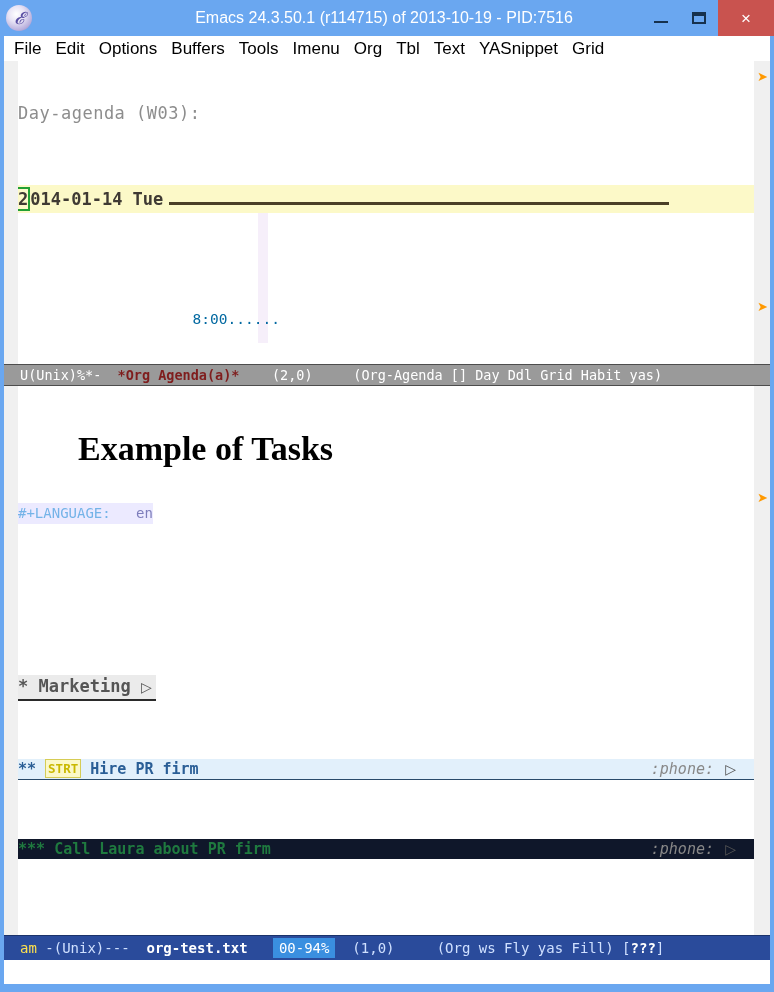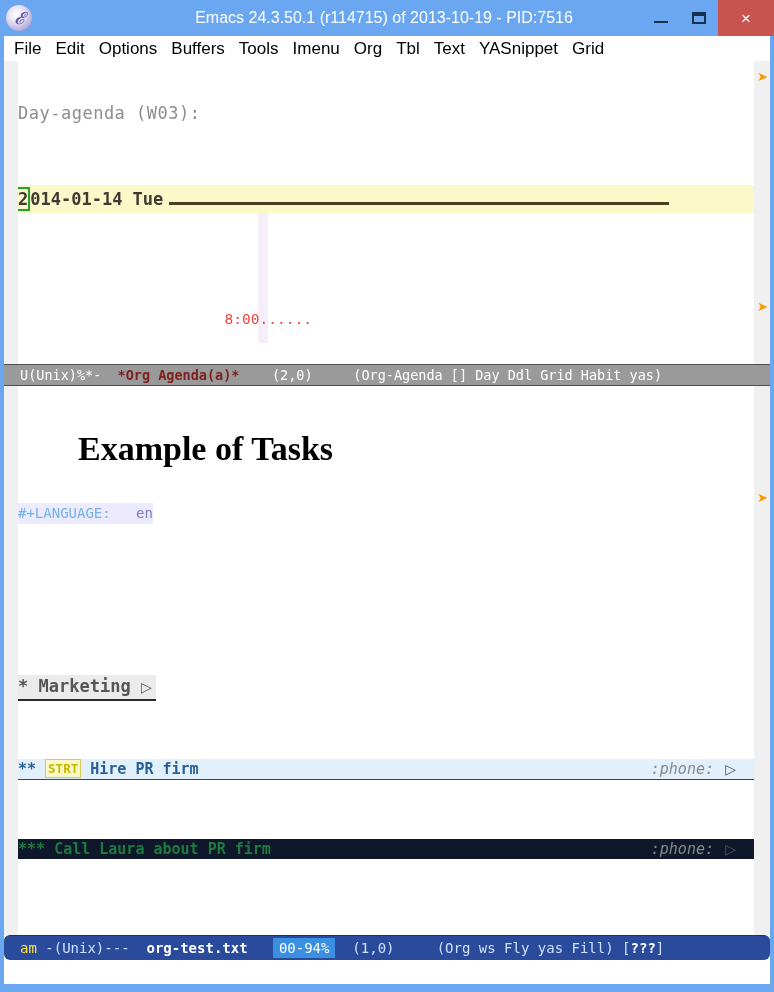--- a/index.html
+++ b/index.html
@@ -147,21 +147,21 @@
     margin-left: 6px;
   }
 
   .gridband {
     position: absolute;
     left: 254px; width: 10px;
     top: 128px; height: 154px;
     background: #f6effa;
     z-index: 1;
   }
-  .grid-row { color: #ef4444; line-height: 19.5px; font-size: 14.5px; margin-left: 32px;}
+  .grid-row { color: #0369a1; line-height: 19.5px; font-size: 14.5px;}
   .kw {
     font-size: 12.5px; font-weight: bold; padding: 1px 2px;
     vertical-align: 1px;
   }
   .kw-strt { color: #c9b800; background: #fbf8c8; border: 1px solid #d6cc55; }
 
   
   .modeline-a {
     flex: 0 0 22px;
     background: #9a9a9a;
@@ -228,21 +228,20 @@
     flex: 0 0 24px;
     background: #2a4b9b;
     color: #cfe0ff;
     font-family: "DejaVu Sans Mono", monospace;
     font-size: 14px;
     line-height: 24px;
     padding-left: 16px;
     white-space: pre;
     box-sizing: border-box;
     border-top: 1px solid #1b336b;
-    border-radius: 6px;
   }
   .ml-am { color: #ffe14d; }
   .ml-file { color: #ffffff; font-weight: bold; }
   .ml-pct { background: #3a8fe0; color: #ffffff; padding: 2px 6px; }
   .ml-q { color: #ffffff; font-weight: bold; }
 
   .echo { flex: 0 0 24px; background: #ffffff; }
 </style>
 </head>
 <body>

